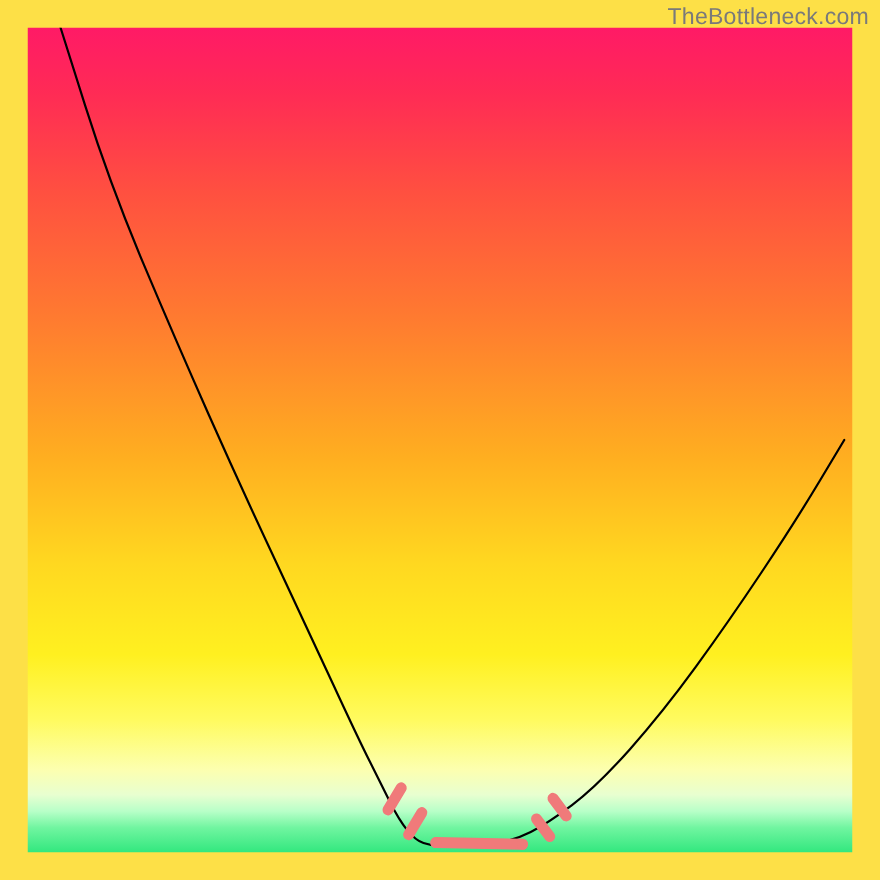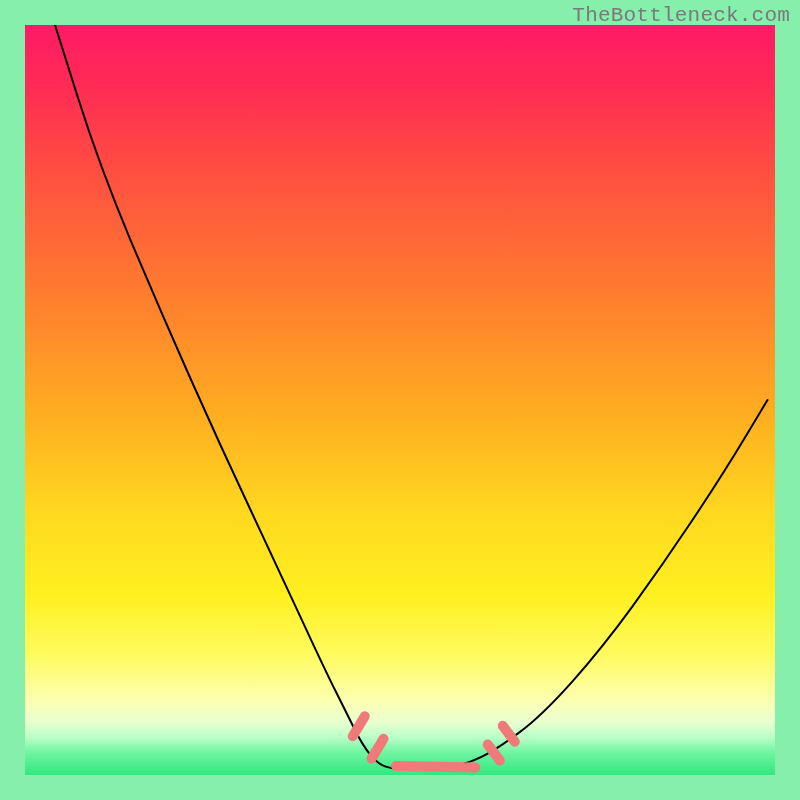--- a/index.html
+++ b/index.html
@@ -7,22 +7,21 @@
     padding: 0;
     width: 800px;
     height: 800px;
     overflow: hidden;
     background: #000;
     font-family: Arial, Helvetica, sans-serif;
   }
   .frame {
     position: absolute;
     inset: 0;
-    background: #86efac;
-    font-family: Liberation Mono, monospace;
+    background: #fde047;
   }
   .plot-area {
     position: absolute;
     left: 25px;
     top: 25px;
     width: 750px;
     height: 750px;
     overflow: hidden;
   }
   .gradient-bg {

